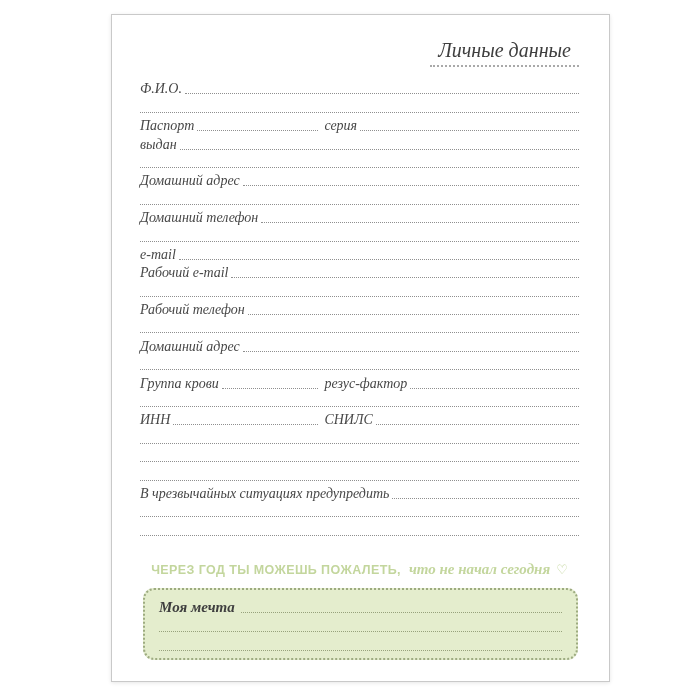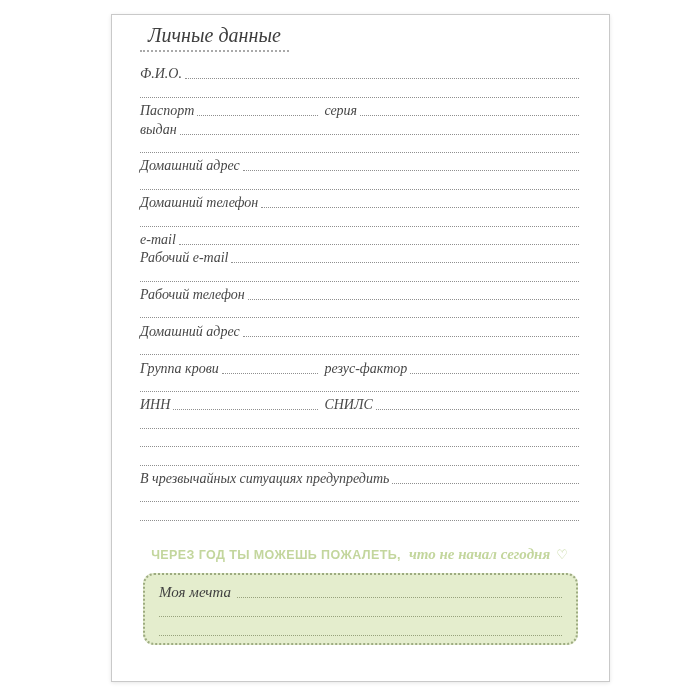--- a/index.html
+++ b/index.html
@@ -13,21 +13,21 @@
   }
   *{margin:0;padding:0;box-sizing:border-box;}
   html,body{width:700px;height:700px;background:#ffffff;overflow:hidden;
     font-family:"Liberation Serif", serif;}
   .sheet{
     position:absolute;left:111px;top:14px;width:499px;height:668px;
     background:#ffffff;border:1px solid var(--sheet-border);
     box-shadow:0 1px 4px rgba(0,0,0,0.10);
     padding:0 30px 0 28px;
   }
-  .title-wrap{text-align:left;margin-top:8px;height:34px;}
+  .title-wrap{text-align:right;margin-top:23px;height:34px;}
   .page-title{
     display:inline-block;
     font-style:italic;font-size:20px;color:#3e3e3e;
     border-bottom:2px dotted #a9a9a9;
     padding:0 8px 3px 8px;line-height:1.2;
   }
   .rows{margin-top:7px;}
   .row{display:flex;align-items:flex-end;height:18.4px;}
   .lbl{
     font-style:italic;font-size:14px;line-height:1;color:var(--ink);
@@ -45,21 +45,21 @@
     font-size:12.5px;letter-spacing:0.4px;
   }
   .m-script{font-style:italic;font-size:15px;font-weight:bold;padding-left:4px;}
   .m-heart{font-family:"DejaVu Sans", sans-serif;font-size:13px;padding-left:2px;}
   .dream{
     margin-top:8px;margin-left:3px;margin-right:1px;height:72px;
     background:var(--box-fill);
     border:2px dotted var(--box-border);border-radius:11px;
     padding:7px 14px 0 14px;
   }
-  .dream .row{height:19px;}
+  .dream .row{height:19px;font-weight:bold;}
   .dream .dots{border-bottom:1.5px dotted var(--box-line);}
   .dream-lbl{font-size:15px;color:#3f3f3f;padding-right:6px;}
 </style>
 </head>
 <body>
 
 <div class="sheet">
 
   <div class="title-wrap">
     <span class="page-title">Личные данные</span>

